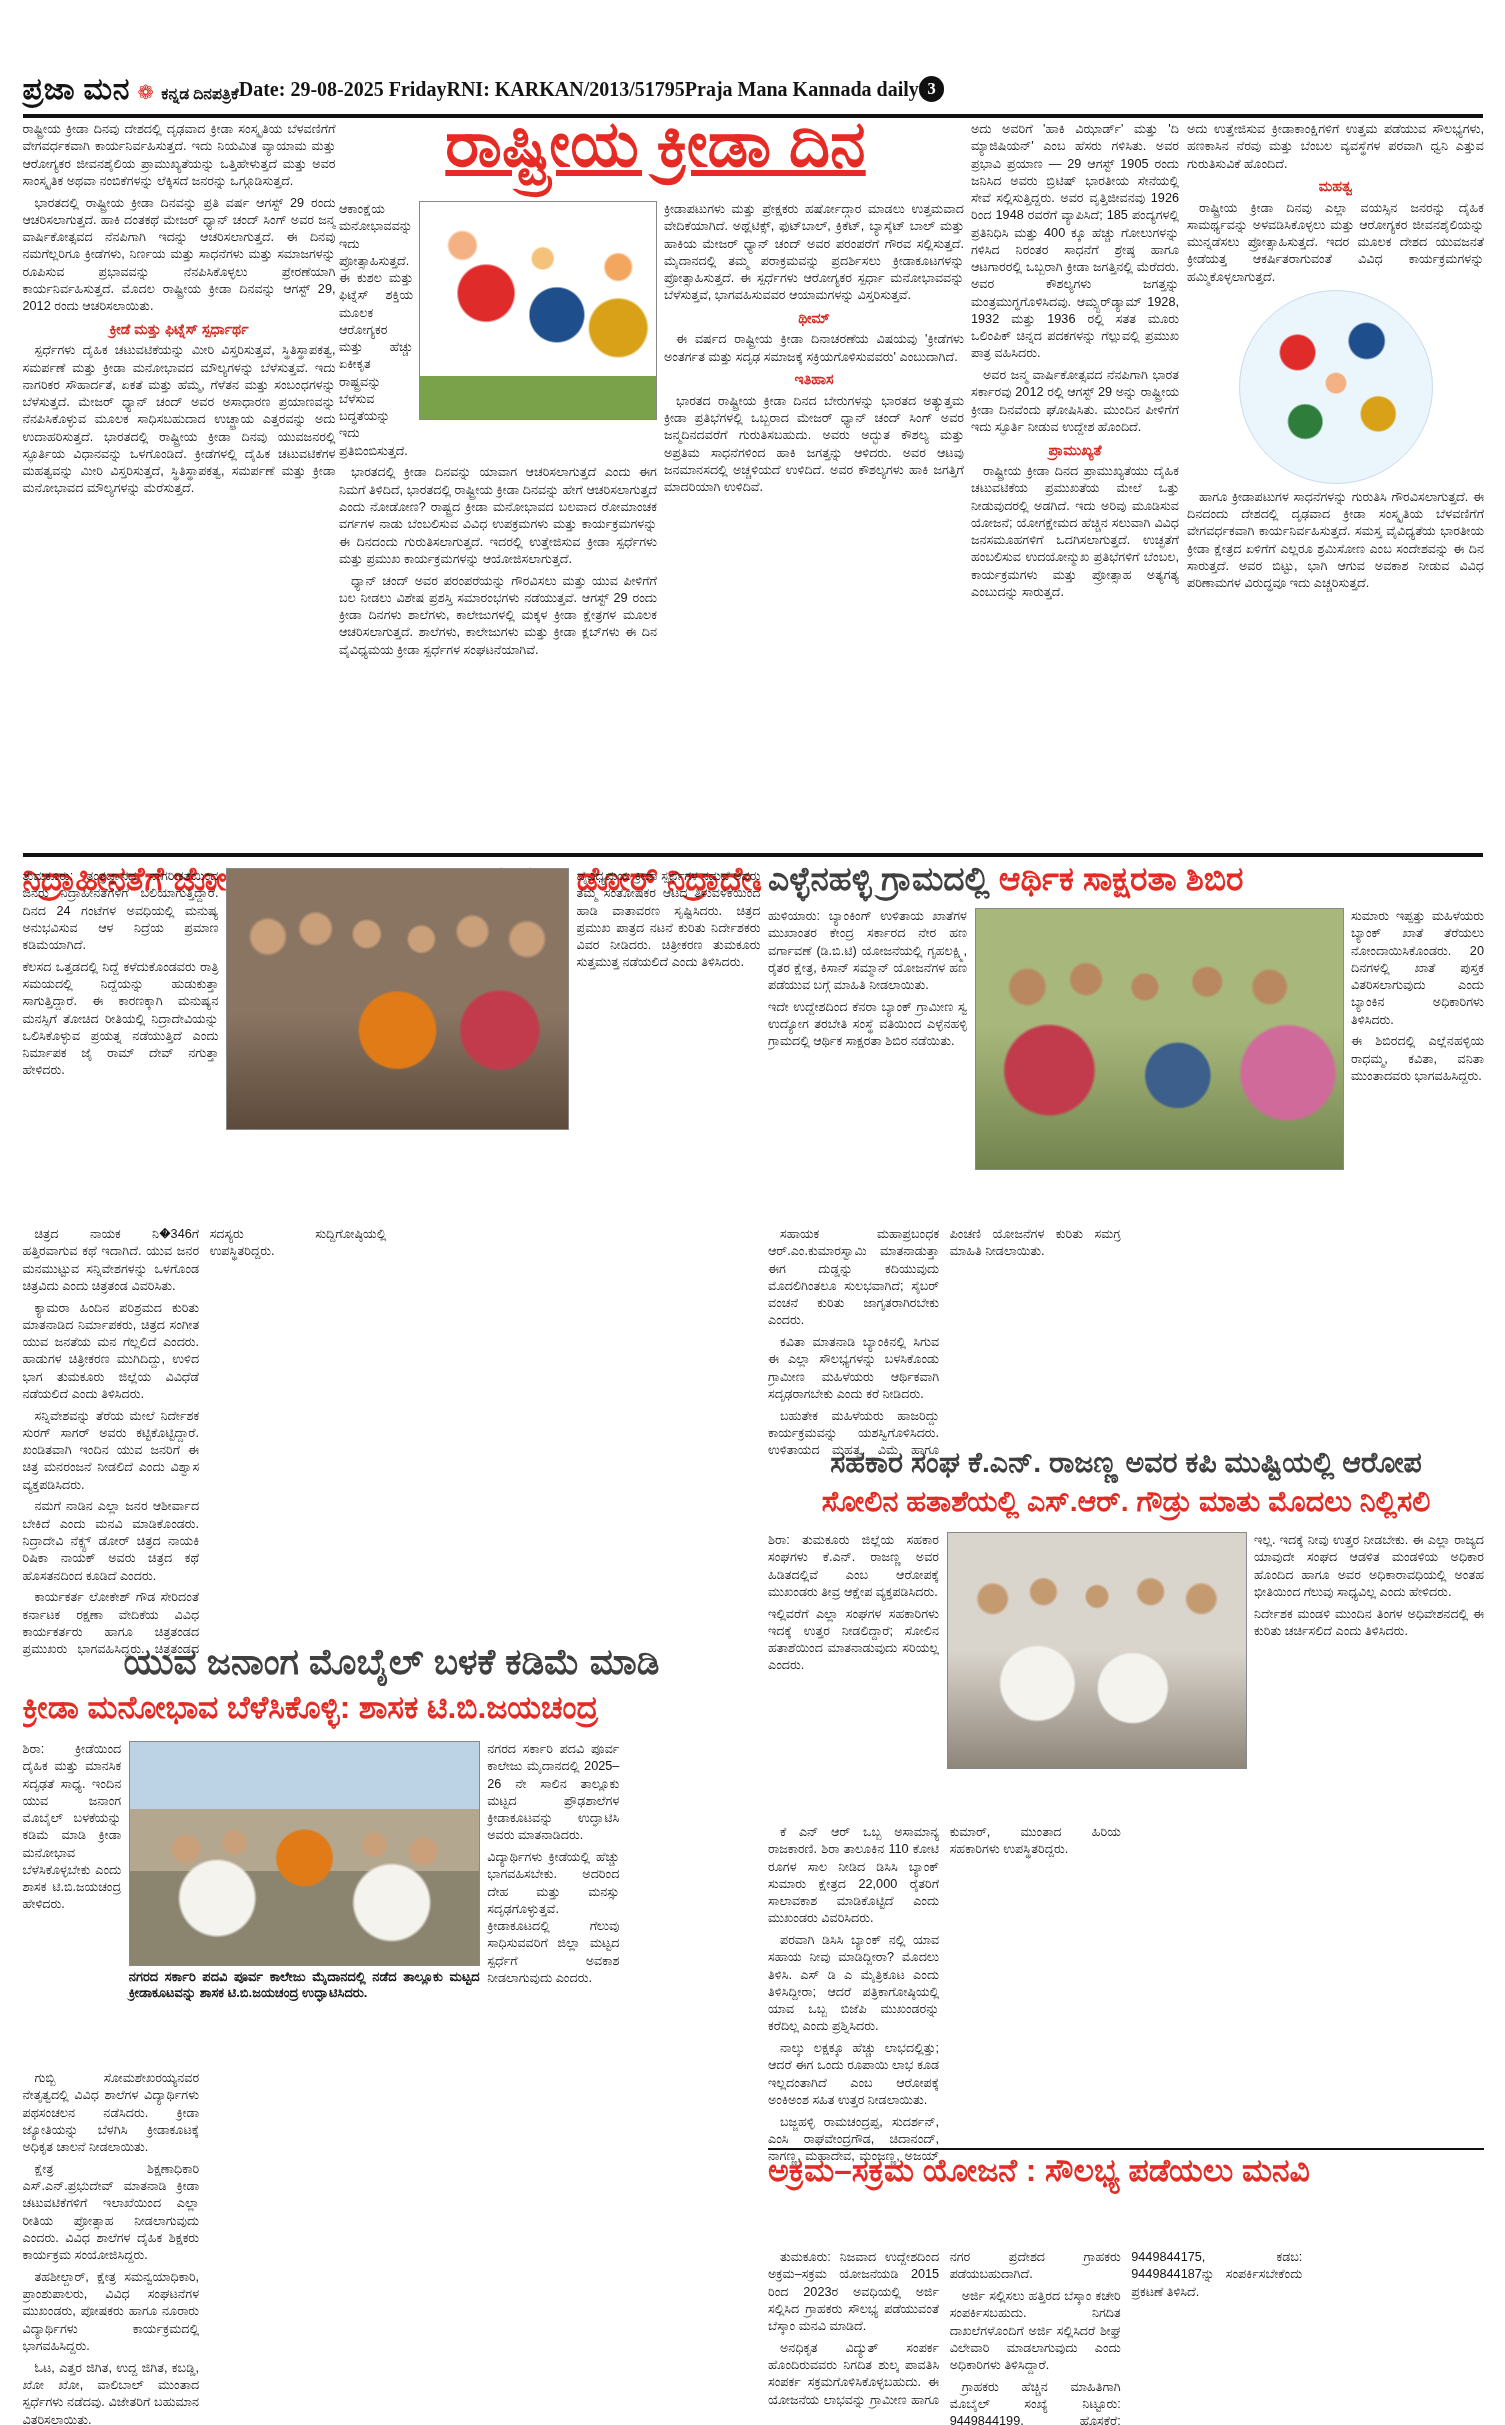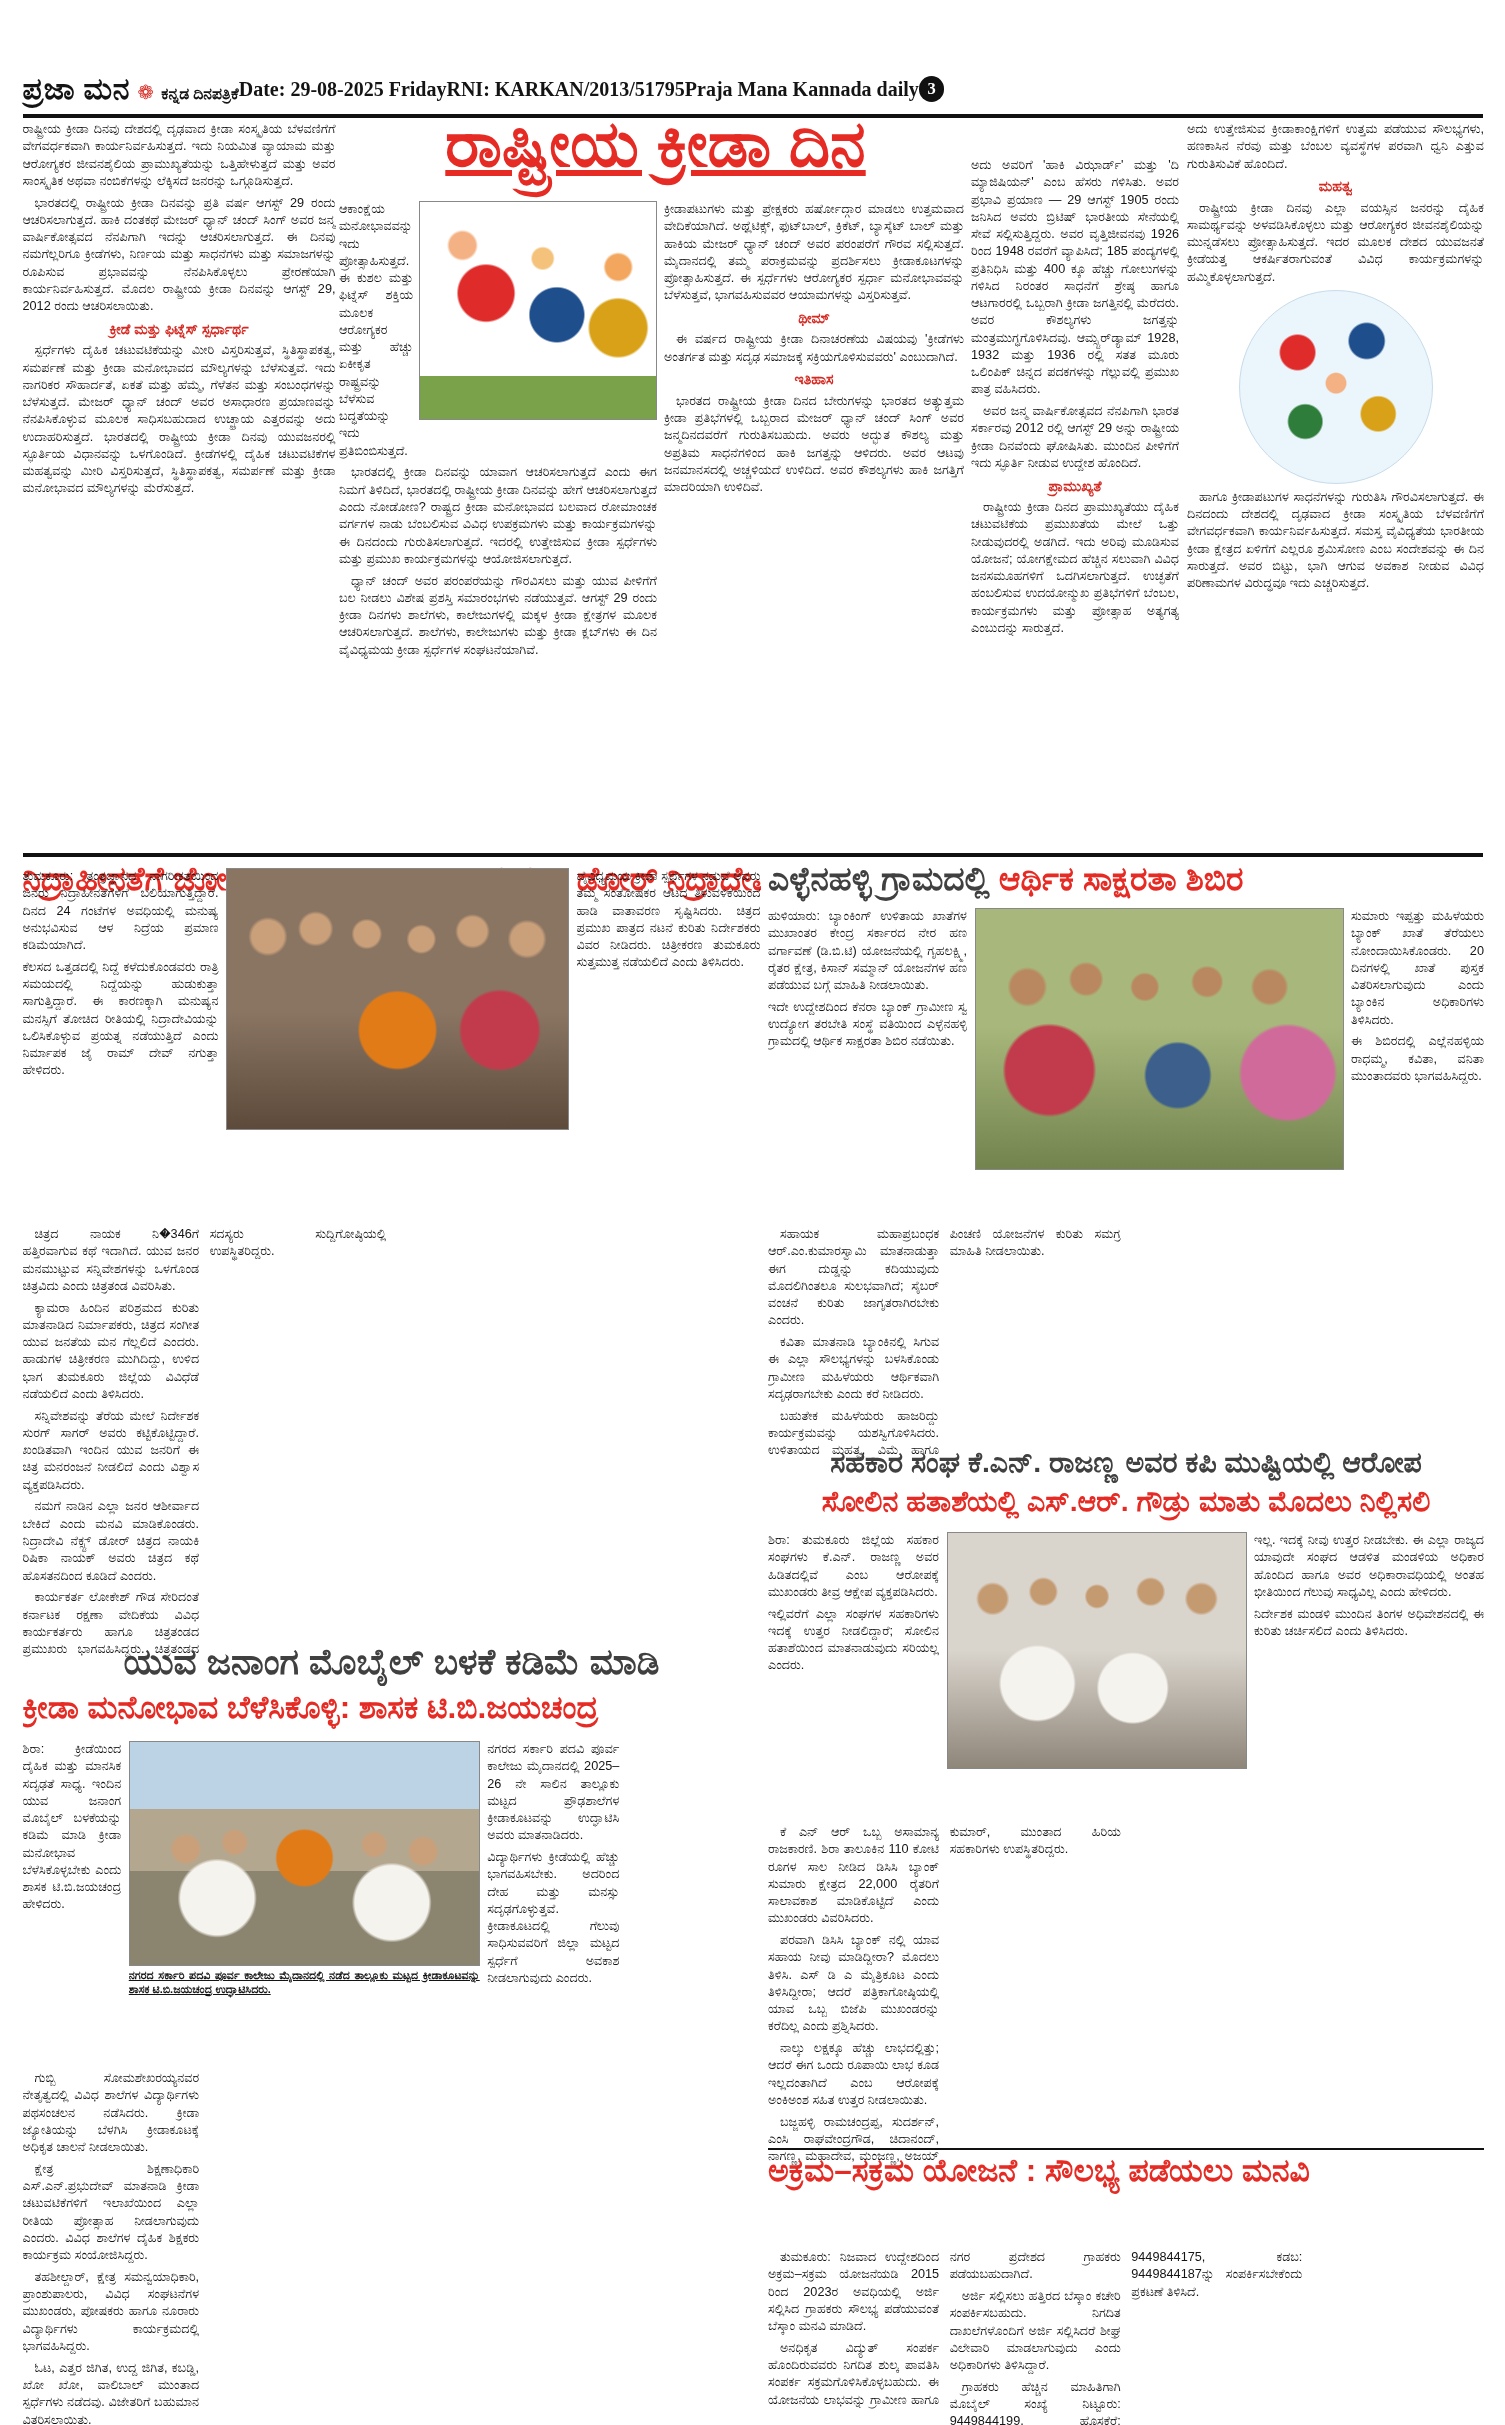--- a/index.html
+++ b/index.html
@@ -89,21 +89,21 @@
      radial-gradient(circle at 75% 72%, #f5f3ee 0 12%, transparent 13%),
      linear-gradient(180deg,#bcd3e6 0 30%,#b4a78f 30% 58%,#8b8570 58% 100%);}
   .circle-art{width:192px;height:192px;border-radius:50%;margin:4.5px auto;border:1.5px solid #c8dcea;
      background:
        radial-gradient(circle at 30% 32%, #e02b2b 0 9%, transparent 10%),
        radial-gradient(circle at 66% 26%, #1f4e8c 0 9%, transparent 10%),
        radial-gradient(circle at 72% 64%, #d8a117 0 9%, transparent 10%),
        radial-gradient(circle at 34% 68%, #2f7d3b 0 9%, transparent 10%),
        radial-gradient(circle at 50% 48%, #f4b183 0 7%, transparent 8%),
        radial-gradient(circle, #eaf5fc 0 70%, #bcd9ec 100%);}
-  .caption{font-size:11px;line-height:1.25;text-align:justify;margin-top:3px;font-weight:bold;text-decoration:underline;}
+  .caption{font-size:13px;line-height:1.25;text-align:justify;margin-top:3px;font-weight:bold;}
 </style>
 </head>
 <body>
 
 <div class="page">
 
   <div class="masthead">
     <div class="logo-block">
       <span class="logo-main">ಪ್ರಜಾ ಮನ</span>
       <span class="logo-flower">❁</span>
@@ -133,21 +133,21 @@
   </div>
 
   <div class="col" style="left:664px;top:201px;width:300px;height:616px;">
     <p class="first">ಕ್ರೀಡಾಪಟುಗಳು ಮತ್ತು ಪ್ರೇಕ್ಷಕರು ಹರ್ಷೋದ್ಗಾರ ಮಾಡಲು ಉತ್ತಮವಾದ ವೇದಿಕೆಯಾಗಿದೆ. ಅಥ್ಲೆಟಿಕ್ಸ್, ಫುಟ್‌ಬಾಲ್, ಕ್ರಿಕೆಟ್, ಬ್ಯಾಸ್ಕೆಟ್ ಬಾಲ್ ಮತ್ತು ಹಾಕಿಯ ಮೇಜರ್ ಧ್ಯಾನ್ ಚಂದ್ ಅವರ ಪರಂಪರೆಗೆ ಗೌರವ ಸಲ್ಲಿಸುತ್ತದೆ. ಮೈದಾನದಲ್ಲಿ ತಮ್ಮ ಪರಾಕ್ರಮವನ್ನು ಪ್ರದರ್ಶಿಸಲು ಕ್ರೀಡಾಕೂಟಗಳನ್ನು ಪ್ರೋತ್ಸಾಹಿಸುತ್ತದೆ. ಈ ಸ್ಪರ್ಧೆಗಳು ಆರೋಗ್ಯಕರ ಸ್ಪರ್ಧಾ ಮನೋಭಾವವನ್ನು ಬೆಳೆಸುತ್ತವೆ, ಭಾಗವಹಿಸುವವರ ಆಯಾಮಗಳನ್ನು ವಿಸ್ತರಿಸುತ್ತವೆ.</p>
     <span class="subhead">ಥೀಮ್</span>
     <p>ಈ ವರ್ಷದ ರಾಷ್ಟ್ರೀಯ ಕ್ರೀಡಾ ದಿನಾಚರಣೆಯ ವಿಷಯವು 'ಕ್ರೀಡೆಗಳು ಅಂತರ್ಗತ ಮತ್ತು ಸದೃಢ ಸಮಾಜಕ್ಕೆ ಸಕ್ರಿಯಗೊಳಿಸುವವರು' ಎಂಬುದಾಗಿದೆ.</p>
     <span class="subhead">ಇತಿಹಾಸ</span>
     <p>ಭಾರತದ ರಾಷ್ಟ್ರೀಯ ಕ್ರೀಡಾ ದಿನದ ಬೇರುಗಳನ್ನು ಭಾರತದ ಅತ್ಯುತ್ತಮ ಕ್ರೀಡಾ ಪ್ರತಿಭೆಗಳಲ್ಲಿ ಒಬ್ಬರಾದ ಮೇಜರ್ ಧ್ಯಾನ್ ಚಂದ್ ಸಿಂಗ್ ಅವರ ಜನ್ಮದಿನದವರೆಗೆ ಗುರುತಿಸಬಹುದು. ಅವರು ಅದ್ಭುತ ಕೌಶಲ್ಯ ಮತ್ತು ಅಪ್ರತಿಮ ಸಾಧನೆಗಳಿಂದ ಹಾಕಿ ಜಗತ್ತನ್ನು ಆಳಿದರು. ಅವರ ಆಟವು ಜನಮಾನಸದಲ್ಲಿ ಅಚ್ಚಳಿಯದೆ ಉಳಿದಿದೆ. ಅವರ ಕೌಶಲ್ಯಗಳು ಹಾಕಿ ಜಗತ್ತಿಗೆ ಮಾದರಿಯಾಗಿ ಉಳಿದಿವೆ.</p>
   </div>
 
-  <div class="col" style="left:971px;top:121px;width:208px;height:696px;margin-top:36px;">
+  <div class="col" style="left:971px;top:121px;width:208px;height:696px;">
     <p class="first">ಅದು ಅವರಿಗೆ 'ಹಾಕಿ ವಿಝಾರ್ಡ್' ಮತ್ತು 'ದಿ ಮ್ಯಾಜಿಷಿಯನ್' ಎಂಬ ಹೆಸರು ಗಳಿಸಿತು. ಅವರ ಪ್ರಭಾವಿ ಪ್ರಯಾಣ — 29 ಆಗಸ್ಟ್ 1905 ರಂದು ಜನಿಸಿದ ಅವರು ಬ್ರಿಟಿಷ್ ಭಾರತೀಯ ಸೇನೆಯಲ್ಲಿ ಸೇವೆ ಸಲ್ಲಿಸುತ್ತಿದ್ದರು. ಅವರ ವೃತ್ತಿಜೀವನವು 1926 ರಿಂದ 1948 ರವರೆಗೆ ವ್ಯಾಪಿಸಿದೆ; 185 ಪಂದ್ಯಗಳಲ್ಲಿ ಪ್ರತಿನಿಧಿಸಿ ಮತ್ತು 400 ಕ್ಕೂ ಹೆಚ್ಚು ಗೋಲುಗಳನ್ನು ಗಳಿಸಿದ ನಿರಂತರ ಸಾಧನೆಗೆ ಶ್ರೇಷ್ಠ ಹಾಗೂ ಆಟಗಾರರಲ್ಲಿ ಒಬ್ಬರಾಗಿ ಕ್ರೀಡಾ ಜಗತ್ತಿನಲ್ಲಿ ಮೆರೆದರು. ಅವರ ಕೌಶಲ್ಯಗಳು ಜಗತ್ತನ್ನು ಮಂತ್ರಮುಗ್ಧಗೊಳಿಸಿದವು. ಆಮ್ಸ್ಟರ್‌ಡ್ಯಾಮ್ 1928, 1932 ಮತ್ತು 1936 ರಲ್ಲಿ ಸತತ ಮೂರು ಒಲಿಂಪಿಕ್ ಚಿನ್ನದ ಪದಕಗಳನ್ನು ಗೆಲ್ಲುವಲ್ಲಿ ಪ್ರಮುಖ ಪಾತ್ರ ವಹಿಸಿದರು.</p>
     <p>ಅವರ ಜನ್ಮ ವಾರ್ಷಿಕೋತ್ಸವದ ನೆನಪಿಗಾಗಿ ಭಾರತ ಸರ್ಕಾರವು 2012 ರಲ್ಲಿ ಆಗಸ್ಟ್ 29 ಅನ್ನು ರಾಷ್ಟ್ರೀಯ ಕ್ರೀಡಾ ದಿನವೆಂದು ಘೋಷಿಸಿತು. ಮುಂದಿನ ಪೀಳಿಗೆಗೆ ಇದು ಸ್ಫೂರ್ತಿ ನೀಡುವ ಉದ್ದೇಶ ಹೊಂದಿದೆ.</p>
     <span class="subhead">ಪ್ರಾಮುಖ್ಯತೆ</span>
     <p>ರಾಷ್ಟ್ರೀಯ ಕ್ರೀಡಾ ದಿನದ ಪ್ರಾಮುಖ್ಯತೆಯು ದೈಹಿಕ ಚಟುವಟಿಕೆಯ ಪ್ರಮುಖತೆಯ ಮೇಲೆ ಒತ್ತು ನೀಡುವುದರಲ್ಲಿ ಅಡಗಿದೆ. ಇದು ಅರಿವು ಮೂಡಿಸುವ ಯೋಜನೆ; ಯೋಗಕ್ಷೇಮದ ಹೆಚ್ಚಿನ ಸಲುವಾಗಿ ವಿವಿಧ ಜನಸಮೂಹಗಳಿಗೆ ಒದಗಿಸಲಾಗುತ್ತದೆ. ಉಚ್ಛತೆಗೆ ಹಂಬಲಿಸುವ ಉದಯೋನ್ಮುಖ ಪ್ರತಿಭೆಗಳಿಗೆ ಬೆಂಬಲ, ಕಾರ್ಯಕ್ರಮಗಳು ಮತ್ತು ಪ್ರೋತ್ಸಾಹ ಅತ್ಯಗತ್ಯ ಎಂಬುದನ್ನು ಸಾರುತ್ತದೆ.</p>
   </div>
 
   <div class="col" style="left:1187px;top:121px;width:297px;height:696px;">
     <p class="first">ಅದು ಉತ್ತೇಜಿಸುವ ಕ್ರೀಡಾಕಾಂಕ್ಷಿಗಳಿಗೆ ಉತ್ತಮ ಪಡೆಯುವ ಸೌಲಭ್ಯಗಳು, ಹಣಕಾಸಿನ ನೆರವು ಮತ್ತು ಬೆಂಬಲ ವ್ಯವಸ್ಥೆಗಳ ಪರವಾಗಿ ಧ್ವನಿ ಎತ್ತುವ ಗುರುತಿಸುವಿಕೆ ಹೊಂದಿದೆ.</p>
     <span class="subhead">ಮಹತ್ವ</span>
     <p>ರಾಷ್ಟ್ರೀಯ ಕ್ರೀಡಾ ದಿನವು ಎಲ್ಲಾ ವಯಸ್ಸಿನ ಜನರನ್ನು ದೈಹಿಕ ಸಾಮರ್ಥ್ಯವನ್ನು ಅಳವಡಿಸಿಕೊಳ್ಳಲು ಮತ್ತು ಆರೋಗ್ಯಕರ ಜೀವನಶೈಲಿಯನ್ನು ಮುನ್ನಡೆಸಲು ಪ್ರೋತ್ಸಾಹಿಸುತ್ತದೆ. ಇದರ ಮೂಲಕ ದೇಶದ ಯುವಜನತೆ ಕ್ರೀಡೆಯತ್ತ ಆಕರ್ಷಿತರಾಗುವಂತೆ ವಿವಿಧ ಕಾರ್ಯಕ್ರಮಗಳನ್ನು ಹಮ್ಮಿಕೊಳ್ಳಲಾಗುತ್ತದೆ.</p>

